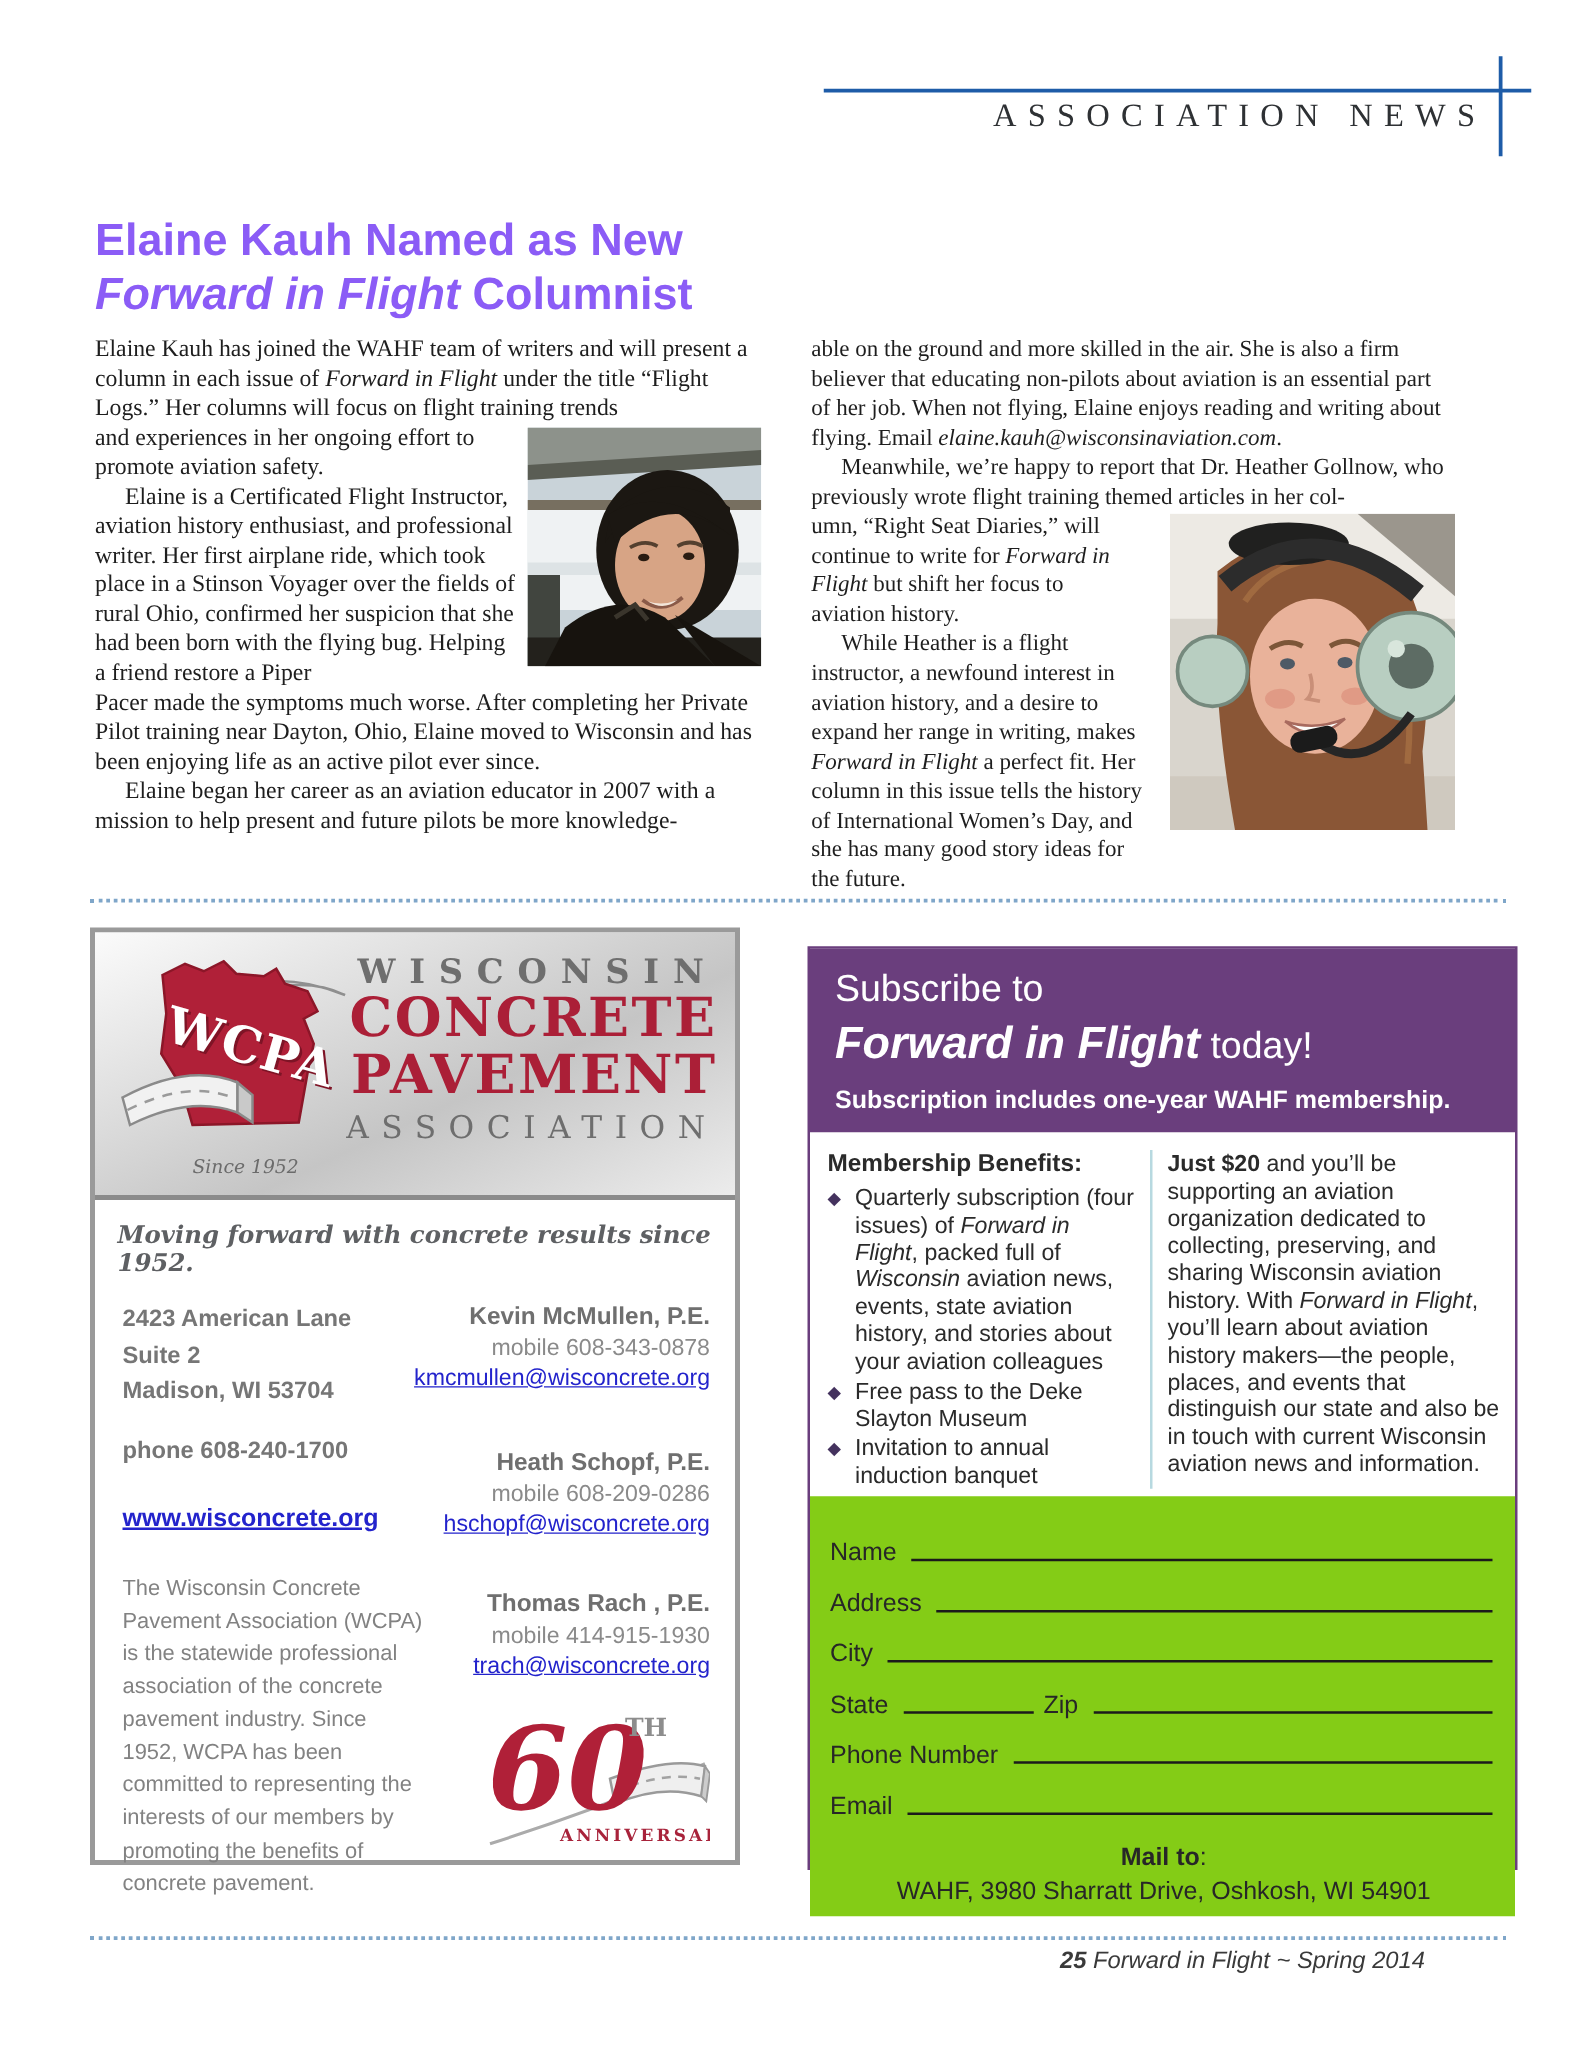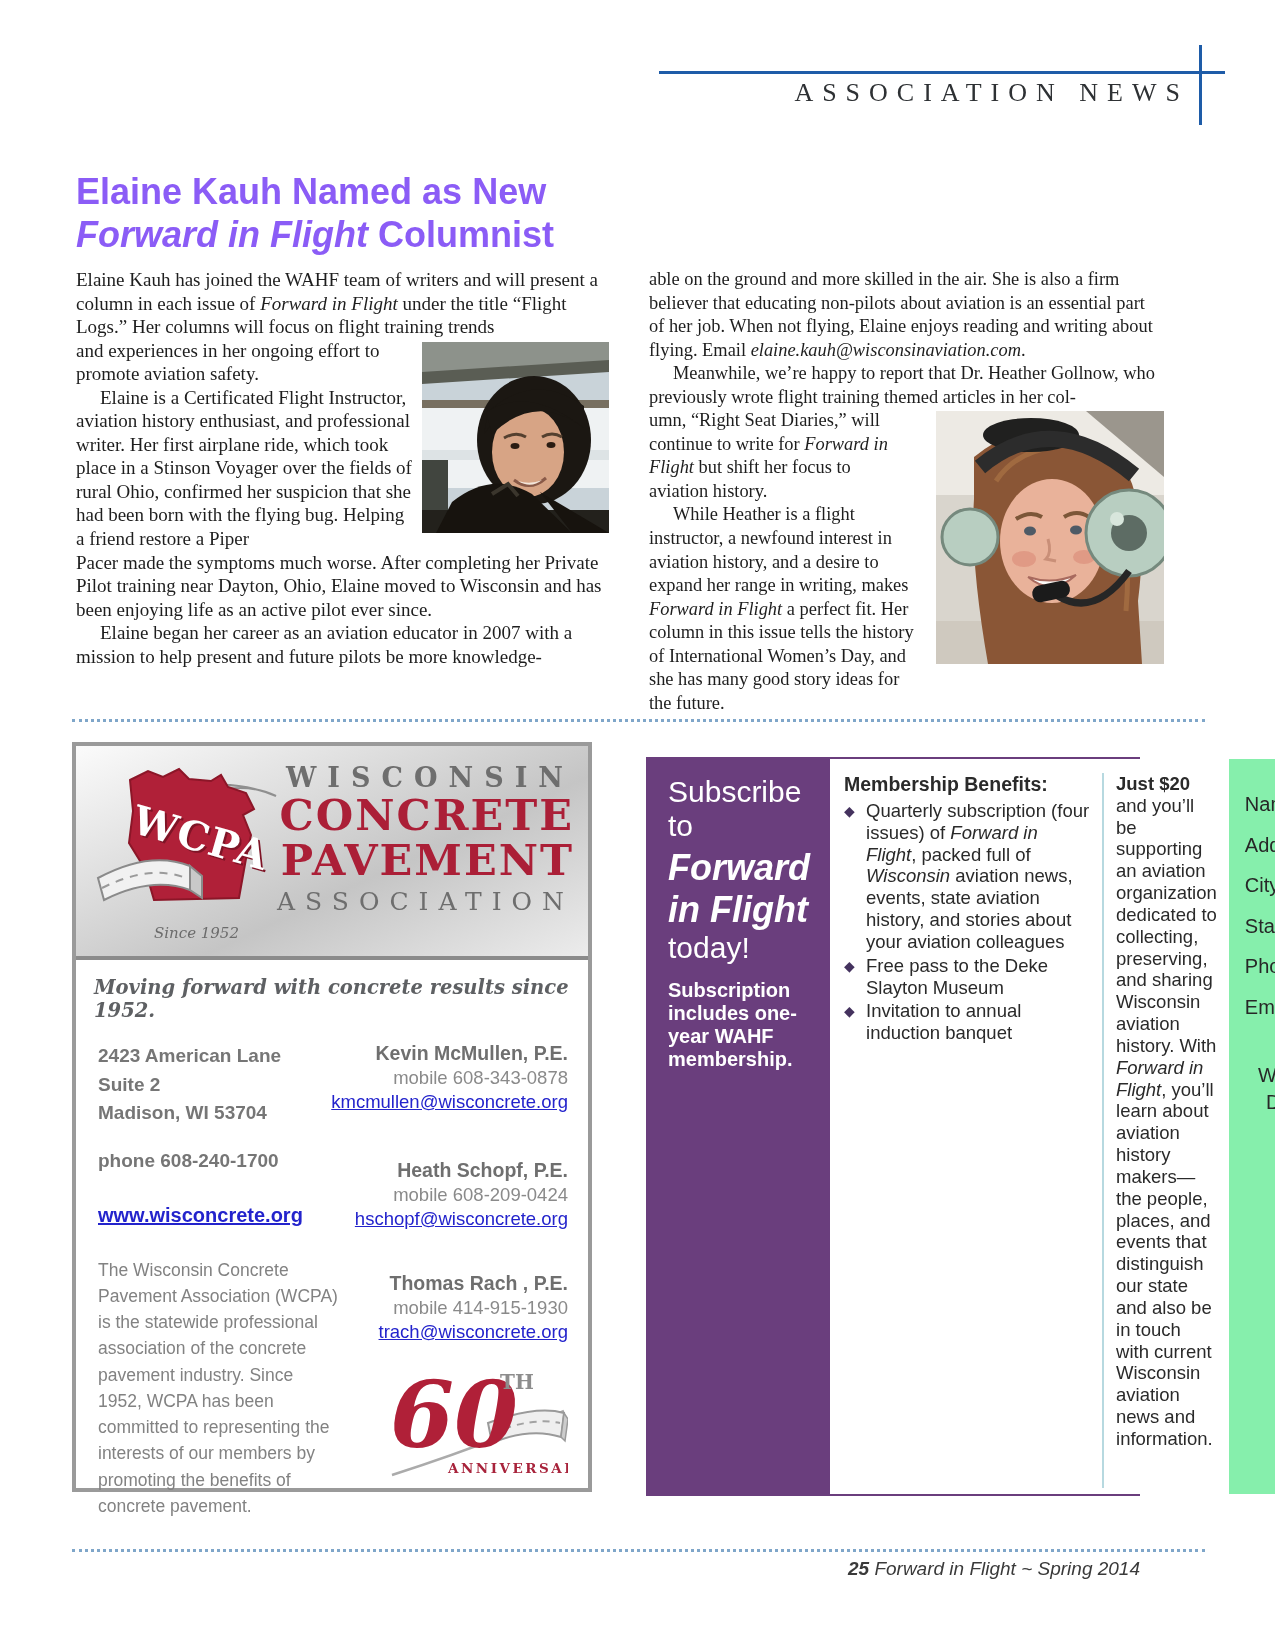--- a/index.html
+++ b/index.html
@@ -56,37 +56,37 @@
         text-decoration:underline;}
   .about{margin-top:30px;font-size:17.5px;line-height:1.5;color:#828282;width:240px;}
   .wcpaRight{flex:1;text-align:right;padding-right:6px;}
   .cname{font-weight:bold;font-size:19.5px;color:#6f6f6f;}
   .cmob{font-size:18.5px;color:#8a8a8a;margin-top:2px;}
   .cmail{display:inline-block;font-size:18.5px;color:#2323cc;text-decoration:underline;margin-top:2px;}
   .cgap1{margin-top:46px;} .cgap2{margin-top:42px;}
   .ann{margin-top:10px;display:inline-block;}
 
   
-  .sub{position:absolute;left:646px;top:757px;width:494px;height:739px;box-sizing:border-box;
-       border:2px solid #6a3e7d;display:flex;flex-direction:row;
+  .sub{position:absolute;left:646px;top:757px;width:568px;height:739px;box-sizing:border-box;
+       border:2px solid #6a3e7d;display:flex;flex-direction:column;
        font-family:"Liberation Sans",sans-serif;}
   .subHead{background:#6a3e7d;color:#ffffff;padding:16px 20px 14px 20px;}
   .sh1{font-size:30px;}
   .sh2{font-size:30px;margin-top:4px;}
   .sh2 i{font-size:36px;font-weight:bold;}
   .sh3{font-size:20px;font-weight:bold;margin-top:14px;}
   .benefits{background:#ffffff;display:flex;padding:14px 12px 6px 14px;color:#2a2a2a;
             font-size:18.5px;line-height:1.18;}
   .benL{width:248px;padding-right:10px;border-right:2px solid #b7d9e0;}
   .benR{flex:1;padding-left:12px;}
   .benTitle{font-weight:bold;font-size:19.5px;margin-bottom:4px;}
   .bitem{display:flex;margin-top:2px;}
   .bmark{flex:none;width:22px;font-size:14px;padding-top:3px;color:#44325e;}
   .btext{flex:1;}
-  .formSec{background:#86efac;flex:1;padding:30px 14px 6px 16px;color:#272727;font-size:20px;}
+  .formSec{background:#84cc16;flex:1;padding:30px 14px 6px 16px;color:#272727;font-size:20px;}
   .frow{display:flex;align-items:flex-end;margin-bottom:13.5px;}
   .flabel{flex:none;}
   .fline{flex:1;border-bottom:2px solid #1b1b1b;margin:0 4px 5px 12px;height:1em;}
   .flineShort{flex:none;width:104px;border-bottom:2px solid #1b1b1b;margin:0 4px 5px 12px;height:1em;}
   .zlabel{flex:none;margin-left:4px;}
   .mailto{text-align:center;margin-top:16px;line-height:1.35;}
   .mailto b{font-weight:bold;}
 
   
   .footer{position:absolute;left:72px;top:1558px;width:1068px;text-align:right;
@@ -214,21 +214,21 @@
         <div class="about">The Wisconsin Concrete Pavement Association (WCPA) is the statewide professional association of the concrete pavement industry. Since 1952, WCPA has been committed to representing the interests of our members by promoting the benefits of concrete pavement.</div>
       </div>
       <div class="wcpaRight">
         <div>
           <div class="cname">Kevin McMullen, P.E.</div>
           <div class="cmob">mobile 608-343-0878</div>
           <a class="cmail">kmcmullen@wisconcrete.org</a>
         </div>
         <div class="cgap1">
           <div class="cname">Heath Schopf, P.E.</div>
-          <div class="cmob">mobile 608-209-0424</div>
+          <div class="cmob">mobile 608-209-0286</div>
           <a class="cmail">hschopf@wisconcrete.org</a>
         </div>
         <div class="cgap2">
           <div class="cname">Thomas Rach , P.E.</div>
           <div class="cmob">mobile 414-915-1930</div>
           <a class="cmail">trach@wisconcrete.org</a>
         </div>
         <svg class="ann" width="180" height="128" viewBox="0 0 180 128">
           <path d="M4,122 Q92,94 176,58" stroke="#ababab" stroke-width="2.5" fill="none"></path>
           <path d="M100,70 Q148,52 176,60 L173,84 Q142,74 104,90 Z" fill="#efefef" stroke="#9a9a9a" stroke-width="2"></path>

